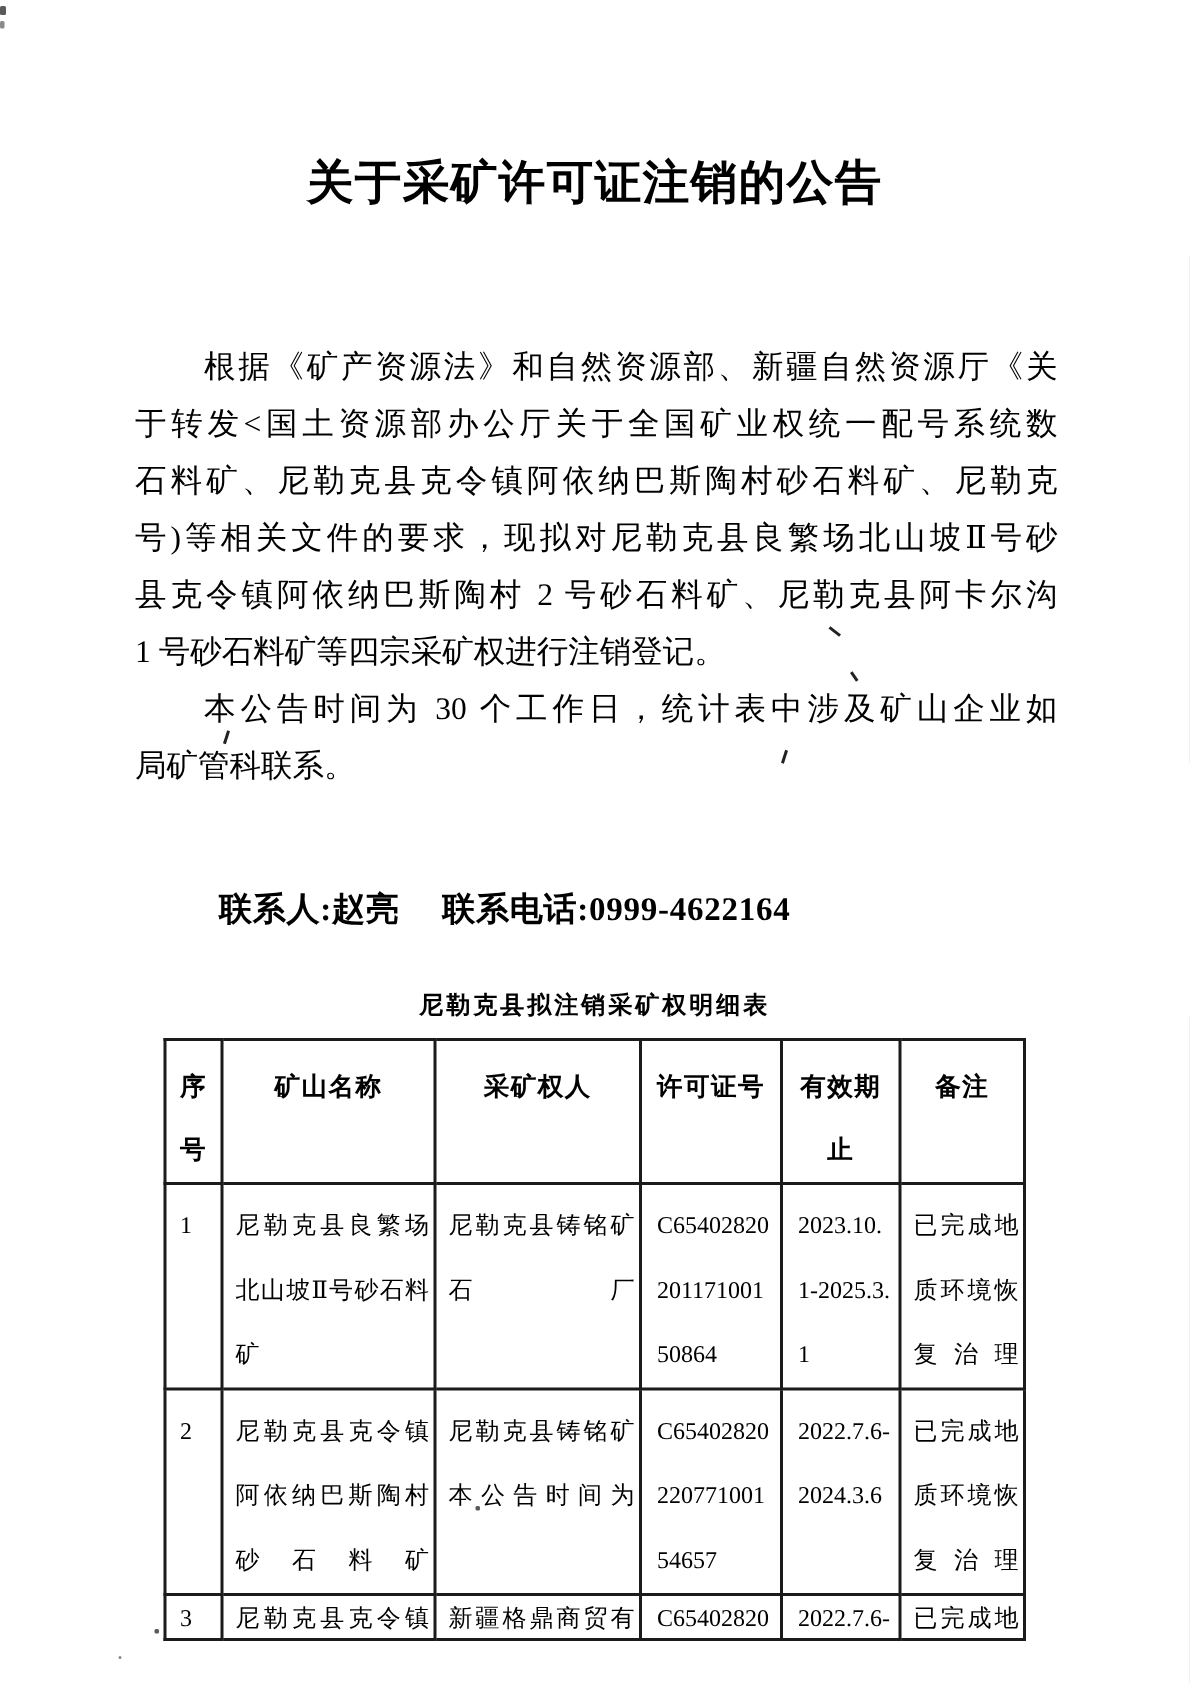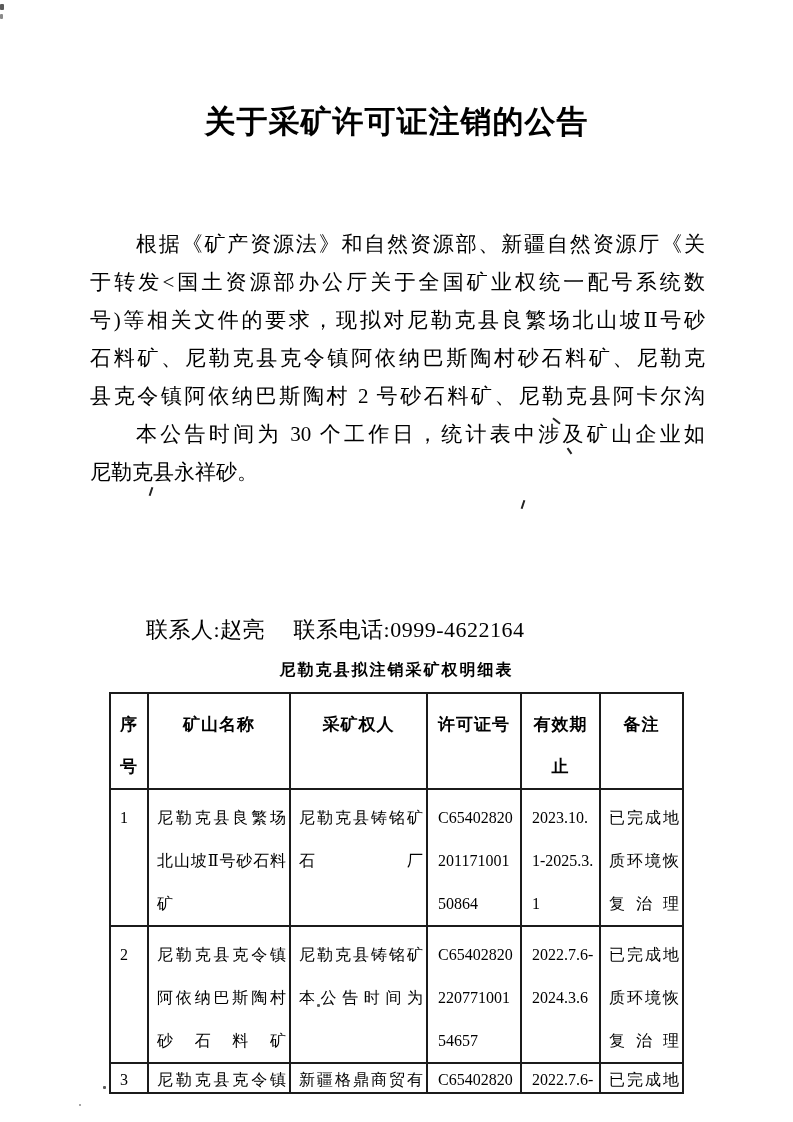--- a/index.html
+++ b/index.html
@@ -27,22 +27,22 @@
   .body-text .line{
     height:38px;line-height:38px;
     text-align:justify;text-align-last:justify;
     text-justify:inter-ideograph;
     white-space:nowrap;
   }
   .body-text .line.indent{text-indent:46px;}
   .body-text .line.last{text-align-last:left;}
   
   .contact{
-    position:absolute;top:615px;left:146px;
-    font-size:22px;letter-spacing:0.5px;white-space:pre;
+    position:absolute;top:591px;left:146px;
+    font-size:22px;letter-spacing:0.5px;white-space:pre;font-weight:bold;
   }
   
   .tbl-title{
     position:absolute;top:660px;left:0;width:793px;
     text-align:center;font-size:16px;font-weight:600;letter-spacing:2px;
   }
   
   table.tbl{
     position:absolute;top:692px;left:109px;width:573px;
     border-collapse:collapse;table-layout:fixed;
@@ -76,25 +76,26 @@
 </head>
 <body>
 
 <div class="page">
 
   <h1 class="doc-title">关于采矿许可证注销的公告</h1>
 
   <div class="body-text" id="bodyText">
       <div class="line indent">根据《矿产资源法》和自然资源部、新疆自然资源厅《关</div>
       <div class="line">于转发&lt;国土资源部办公厅关于全国矿业权统一配号系统数</div>
+      <div class="line">石料矿、尼勒克县克令镇阿依纳巴斯陶村砂石料矿、尼勒克</div>
       <div class="line">号)等相关文件的要求，现拟对尼勒克县良繁场北山坡Ⅱ号砂</div>
-      <div class="line">石料矿、尼勒克县克令镇阿依纳巴斯陶村砂石料矿、尼勒克</div>
       <div class="line">县克令镇阿依纳巴斯陶村 2 号砂石料矿、尼勒克县阿卡尔沟</div>
+      <div class="line last">1 号砂石料矿等四宗采矿权进行注销登记。</div>
       <div class="line indent">本公告时间为 30 个工作日，统计表中涉及矿山企业如</div>
-      <div class="line last">尼勒克县永祥砂。</div>
+      <div class="line last">局矿管科联系。</div>
     </div>
 
   <div class="contact">联系人:赵亮　 联系电话:0999-4622164</div>
 
   <div class="tbl-title">尼勒克县拟注销采矿权明细表</div>
 
   <table class="tbl">
     <colgroup>
       <col style="width:38px">
         <col style="width:142px">

